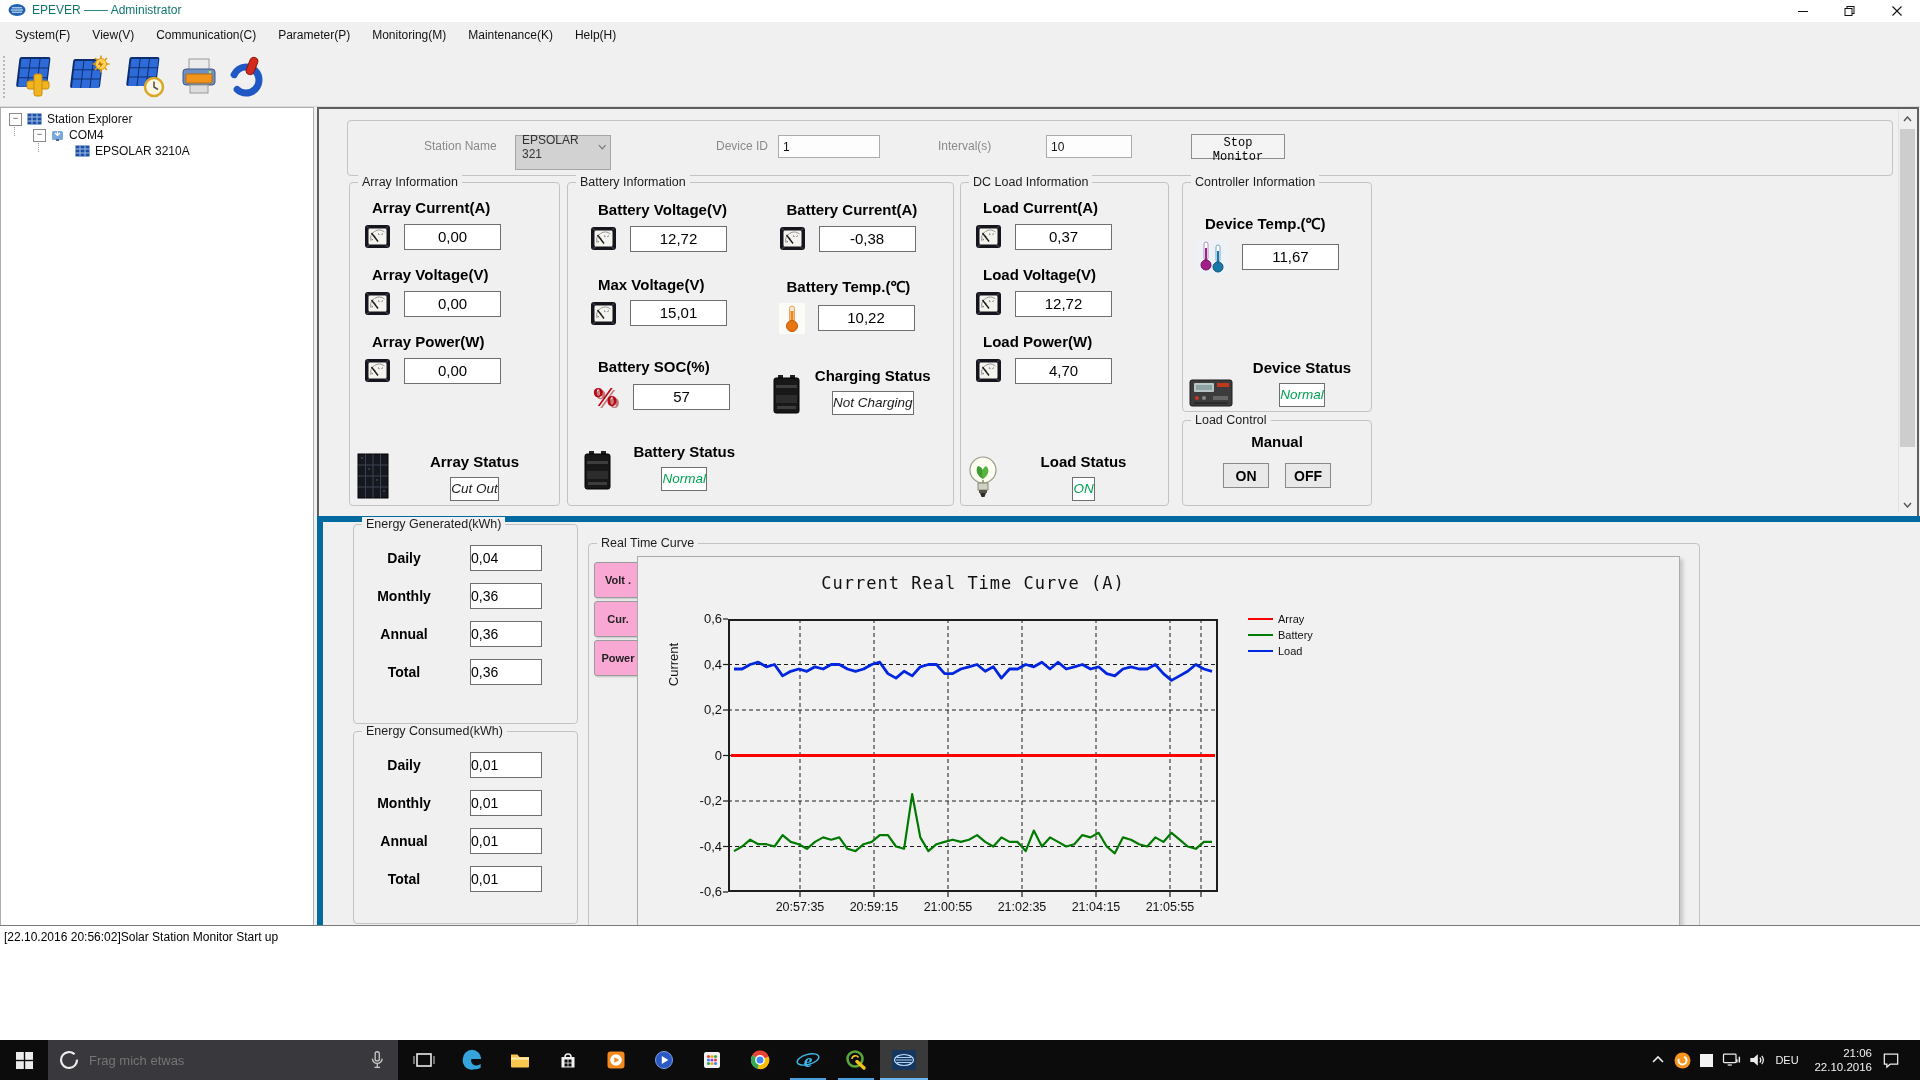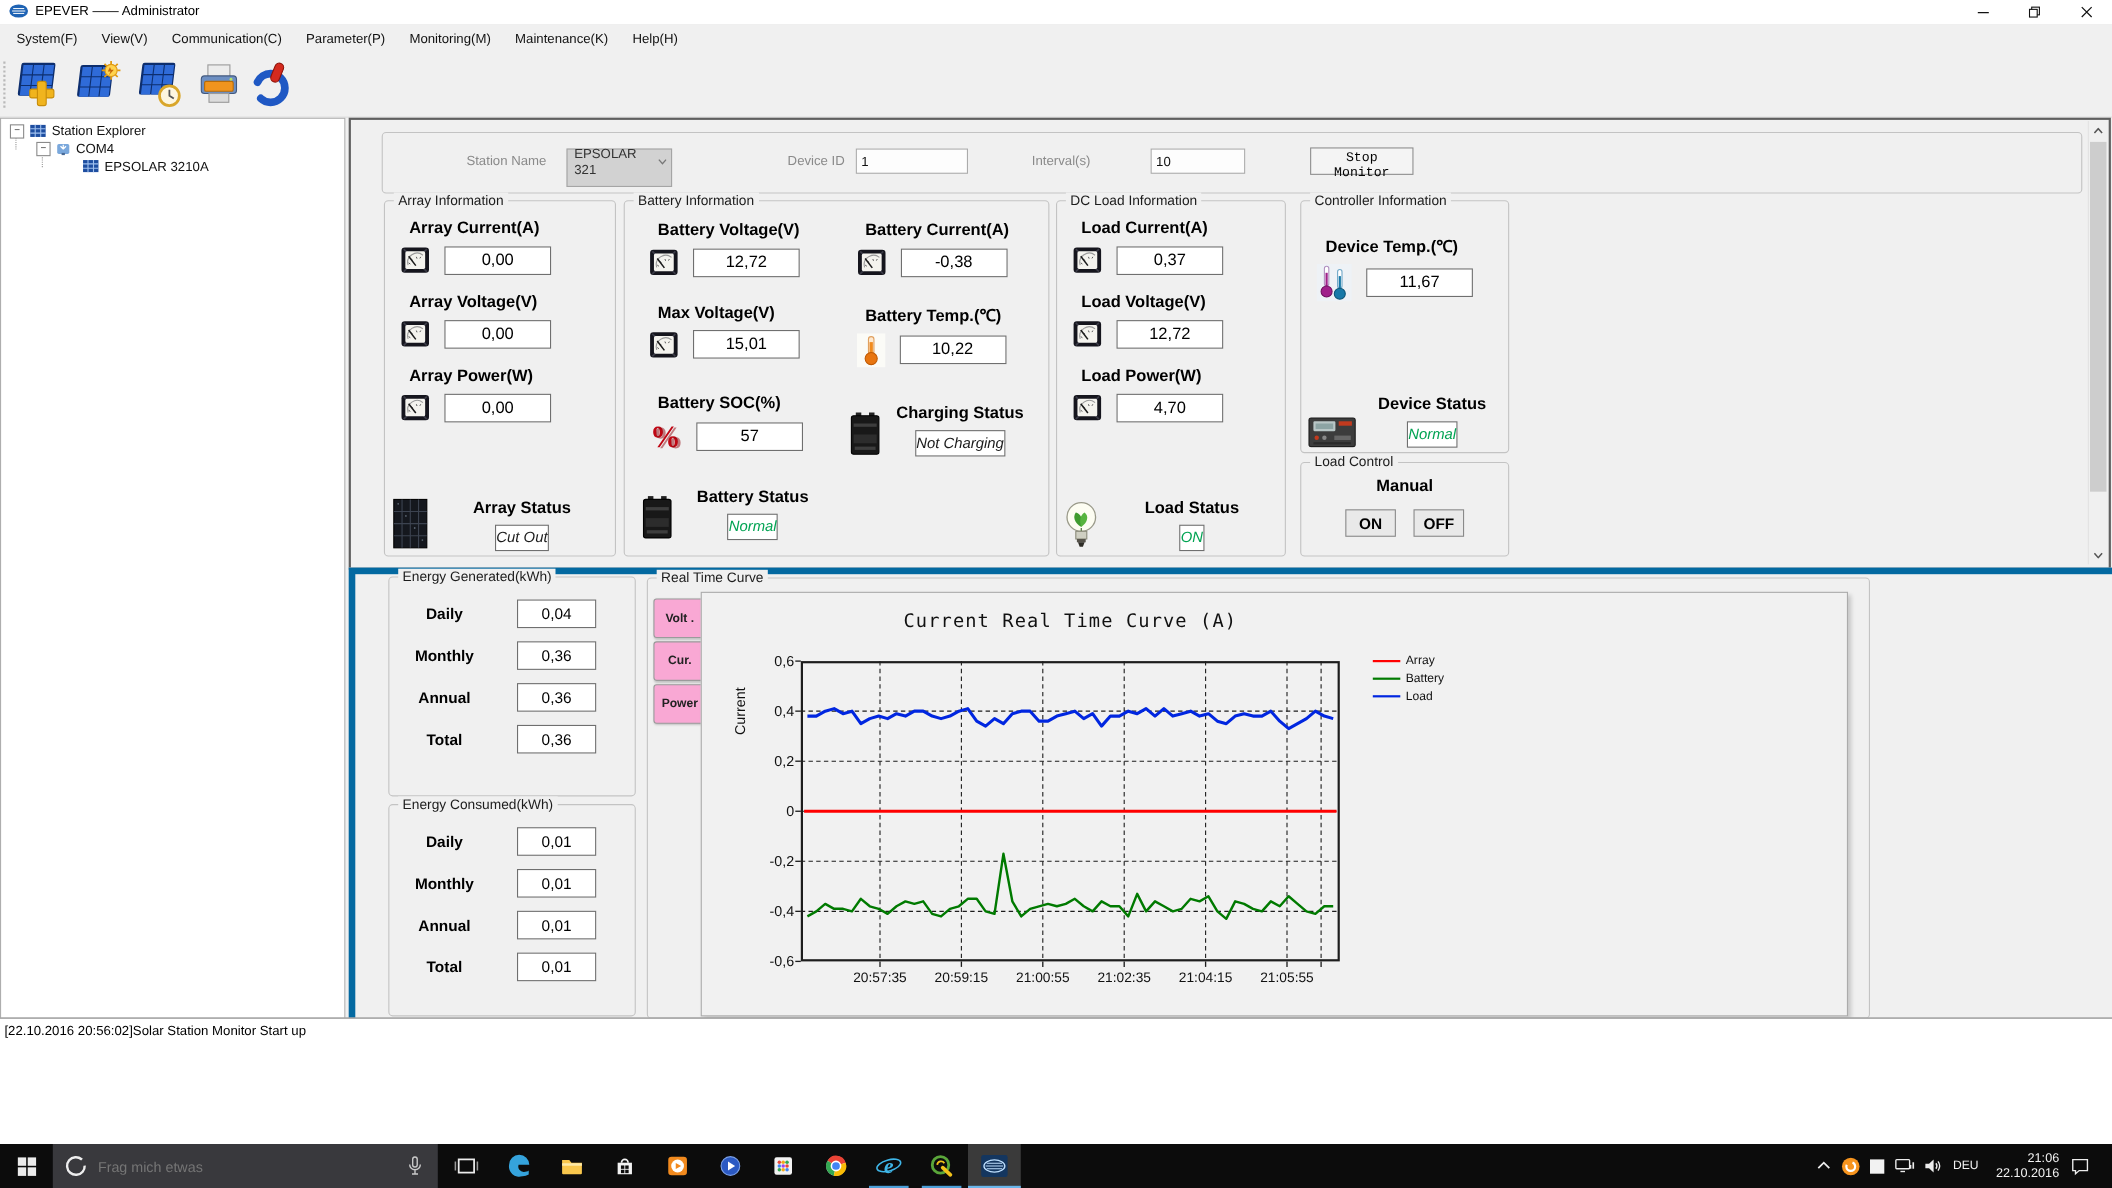--- a/index.html
+++ b/index.html
@@ -1,20 +1,20 @@
 <!DOCTYPE html>
 <html><head>
 <meta charset="utf-8">
 <style>
   html,body{margin:0;padding:0}
   body{width:1920px;height:1080px;overflow:hidden;position:relative;background:#f0f0f0;
        font-family:"Liberation Sans",sans-serif;-webkit-font-smoothing:antialiased}
   
   #titlebar{position:absolute;left:0;top:0;width:1920px;height:22px;background:#ffffff;border-bottom:1px solid #e4e4e4}
-  #title-text{position:absolute;left:32px;top:3px;font-size:12px;color:#000000}
+  #title-text{position:absolute;left:32px;top:3px;font-size:12px;color:#0f766e}
   #app-logo{position:absolute;left:8px;top:3px}
   #win-controls{position:absolute;right:0;top:0;height:22px;display:flex}
   .win-btn{width:47px;height:22px;display:flex;align-items:center;justify-content:center}
   
   #menubar{position:absolute;left:0;top:22px;width:1920px;height:26px;background:#f0f0f0;display:flex;align-items:center;padding-left:4px}
   .menu-item{font-size:12px;color:#111;padding:4px 11px;cursor:default}
   
   #toolbar{position:absolute;left:0;top:48px;width:1920px;height:58px;background:#f0f0f0;border-bottom:1px solid #dadada}
   #toolbar-handle{position:absolute;left:3px;top:8px;height:42px;border-left:2px dotted #b9b9b9}
   .tool-btn{position:absolute;top:4px;width:48px;height:50px;display:flex;align-items:center;justify-content:center}
@@ -44,21 +44,21 @@
   #station-dropdown{position:absolute;background:#d2d2d2;border:1px solid #a5a5a5;height:21px;font-size:12px;color:#333;
       display:flex;align-items:center;padding:0 4px 12px 6px;justify-content:space-between}
   #stop-btn{position:absolute;background:#f4f4f4;border:1px solid #8e8e8e;font-size:12px;height:25px;font-family:Liberation Mono, monospace}
   
   .lc-manual{font-weight:bold;font-size:15px;text-align:center;margin-top:12px}
   .lc-btns{display:flex;justify-content:center;gap:16px;margin-top:13px}
   .lc-btn{width:46px;height:25px;font-weight:bold;font-size:14px;background:#e9e9e9;border:1px solid #8a8a8a;font-family:"Liberation Sans",sans-serif}
   
   .en-row{display:flex;align-items:center}
   .en-label{width:100px;text-align:center;font-weight:bold;font-size:14px}
-  .en-box{width:70px;height:24px;line-height:24px;background:#fff;border:1px solid #6f6f6f;text-align:center;font-size:14px;margin-left:16px}
+  .en-box{width:70px;height:24px;line-height:24px;background:#fff;border:1px solid #6f6f6f;text-align:left;font-size:14px;margin-left:16px}
   
   .vtab{width:46px;height:34px;background:#f9a8d4;border:1px solid #9b9b9b;border-radius:3px;font-weight:bold;font-size:11px;
         display:flex;align-items:center;justify-content:center;box-shadow:1px 1px 2px #c3c3c3;margin-bottom:3px;color:#222}
   #chartBox{position:absolute;left:48px;top:12px;width:1041px;height:384px;background:#f1f1f1;border:1px solid #ababab;box-shadow:3px 3px 4px rgba(0,0,0,0.18)}
   #chart-title{position:absolute;left:135px;top:16px;width:400px;text-align:center;font-family:"DejaVu Sans Mono",monospace;font-size:17px;color:#111;letter-spacing:1px}
   #ylabel{position:absolute;left:-1px;top:100px;width:72px;text-align:center;font-size:13px;color:#111;transform:rotate(-90deg)}
   .ytick{position:absolute;left:38px;width:46px;text-align:right;font-size:13px;color:#111}
   .xtick{position:absolute;width:72px;text-align:center;font-size:12.5px;color:#111;top:343px}
   #legend{position:absolute;left:610px;top:56px;display:flex;flex-direction:column;gap:4px}
   .leg-row{display:flex;align-items:center;gap:5px}
@@ -576,21 +576,21 @@
           <div class="en-label">Annual</div>
           <div class="en-box">0,01</div>
         </div>
         <div class="en-row">
           <div class="en-label">Total</div>
           <div class="en-box">0,01</div>
         </div>
       </div>
   </div>
 
-  <div class="gbox" style="left:265px;top:3px;width:1110px;height:399px">
+  <div class="gbox" style="left:265px;top:21px;width:1110px;height:399px">
     <span class="gtitle">Real Time Curve</span>
     <div id="vtabs" style="position:absolute;left:5px;top:18px">
         <div class="vtab">Volt .</div>
         <div class="vtab">Cur.</div>
         <div class="vtab">Power</div>
       </div>
     <div id="chartBox">
       <div id="chart-title">Current Real Time Curve (A)</div>
       <div id="ylabel">Current</div>
       <svg id="plot" style="position:absolute;left:90px;top:62px;overflow:visible" width="490" height="273" viewBox="0 0 490 273">

